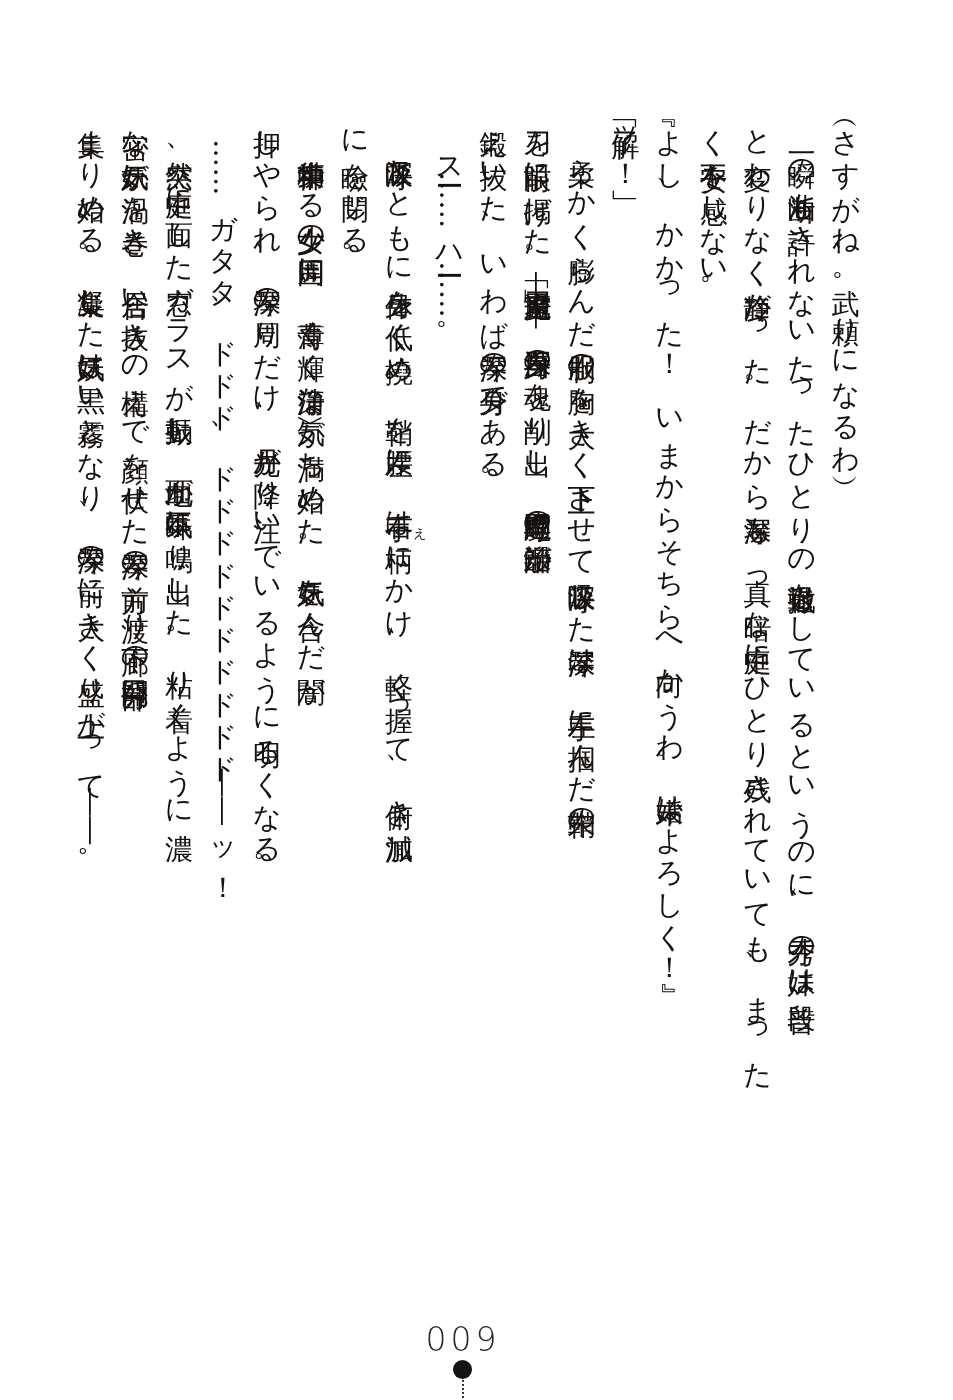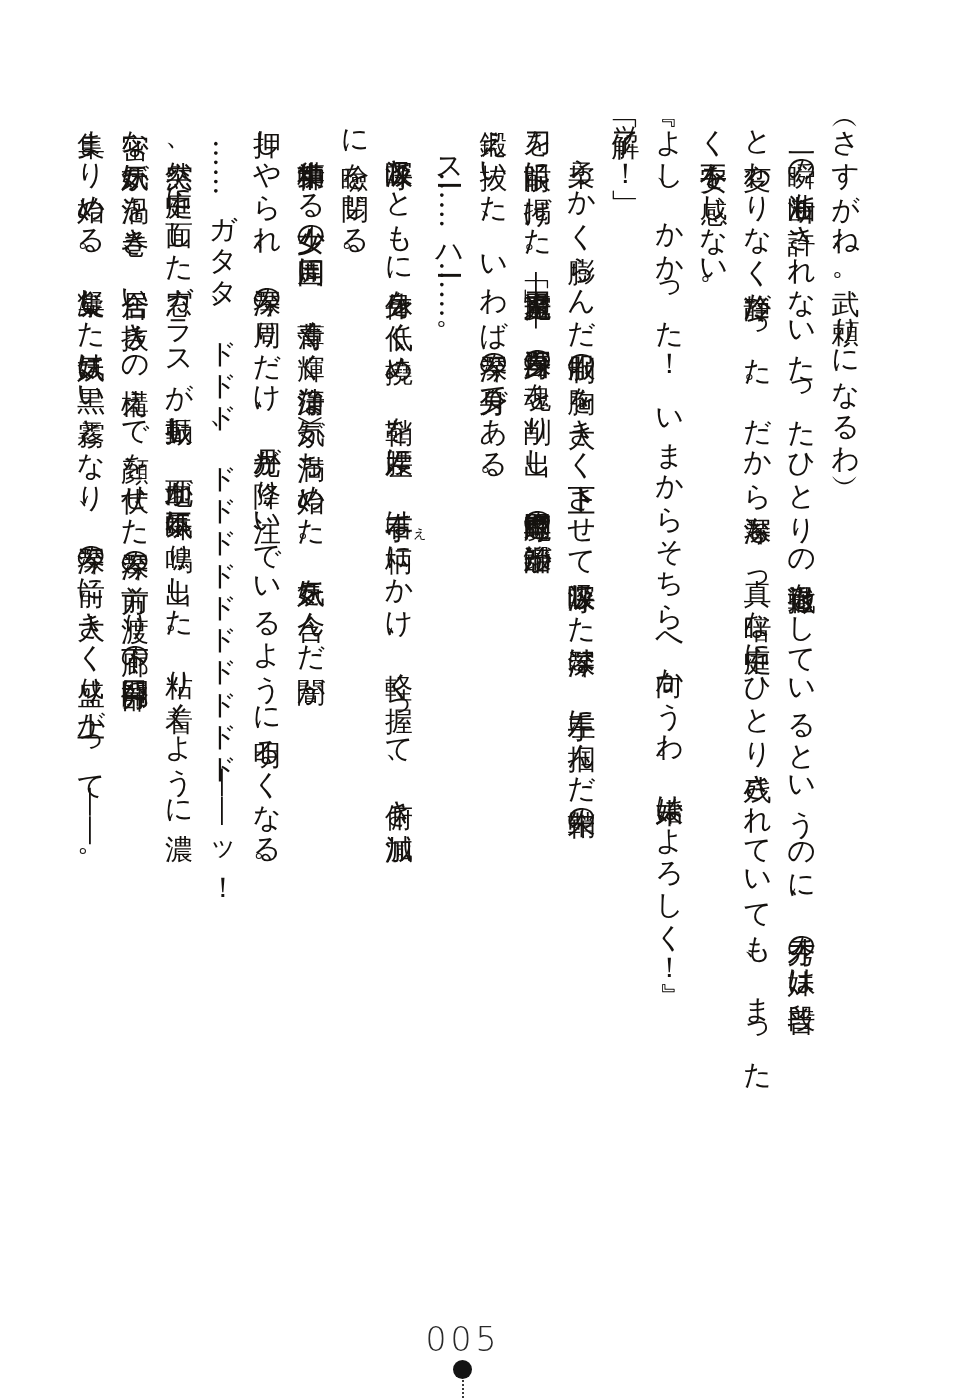--- a/index.html
+++ b/index.html
@@ -95,18 +95,18 @@
       <p class="col">に瞼を閉じる。</p>
       <p class="col indent">精神集中する少女の周囲に、薄青く輝く清浄な〈気〉が満ち始めた。妖気を含んだ闇が</p>
       <p class="col">押しやられ、深琴の周りだけ、月光が降り注いでいるように明るくなる。</p>
       <p class="col indent">……ガタタ、ドドド、ドドドドドドドドドド――ッ！</p>
       <p class="col indent">突然、中庭に面した窓ガラスが振動し、地面が不気味に鳴り出した。粘り着くように濃</p>
       <p class="col">密な妖気が渦を巻き、居合い抜きの構えで顔を伏せた深琴の前方、渡り廊下の開口部分に</p>
       <p class="col">集まり始める。凝集した妖気は黒い霧となり、深琴の前に大きく盛り上がって――。</p>
     </section>
 
   <footer>
-    <div class="page-num">005</div>
+    <div class="page-num">009</div>
     <div class="ornament-dot"></div>
     <div class="ornament-line"></div>
   </footer>
 
 </main>
 
 </body></html>

